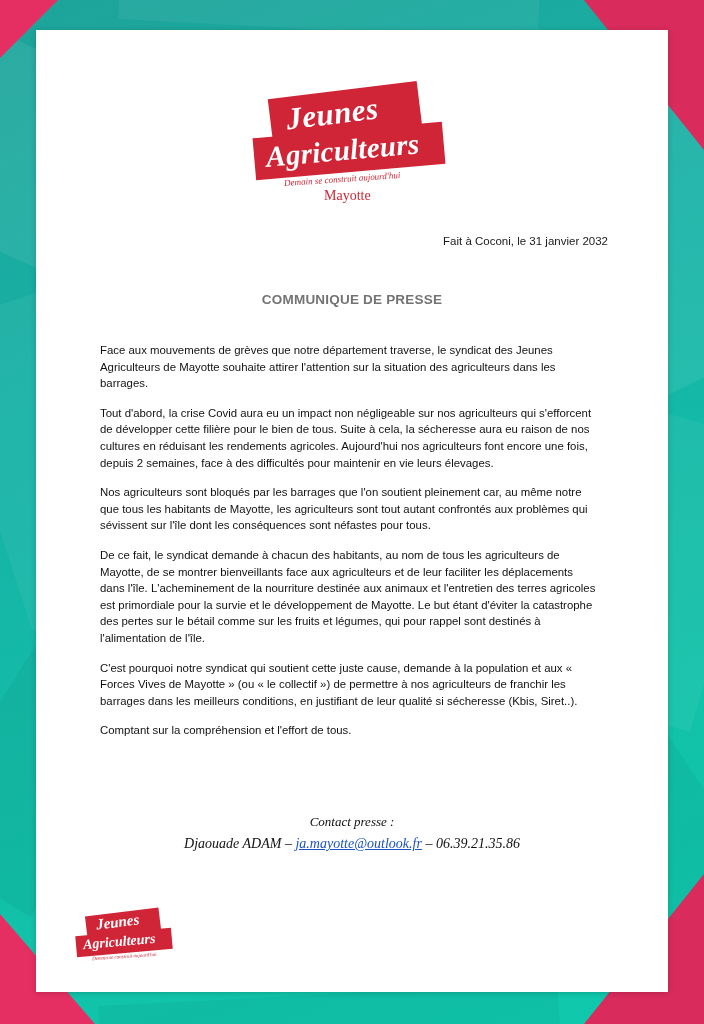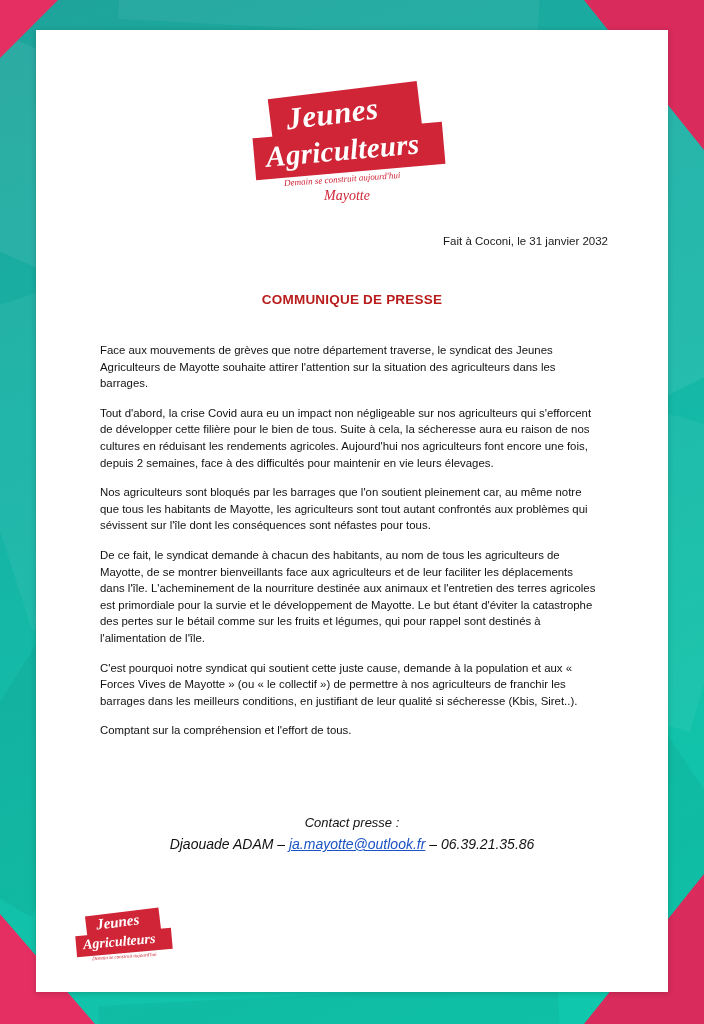--- a/index.html
+++ b/index.html
@@ -131,41 +131,40 @@
     font-family: "Liberation Serif", serif;
     transform: rotate(-4deg);
     white-space: nowrap;
   }
   .logo .mayotte {
     position: absolute;
     left: 72px; top: 106px;
     font-size: 14px;
     color: #cf2537;
     font-family: "Liberation Serif", serif;
-    font-style: italic;
   }
 
   
   .date-line {
     position: absolute;
     right: 60px;
     top: 205px;
     font-size: 11.5px;
     color: #1a1a1a;
   }
 
   .doc-title {
     position: absolute;
     left: 0; right: 0;
     top: 262px;
     text-align: center;
     font-size: 13.5px;
     font-weight: bold;
     letter-spacing: 0.2px;
-    color: #b91c1c;
+    color: #737373;
   }
 
   .body-text {
     position: absolute;
     left: 64px;
     right: 72px;
     top: 312px;
     font-size: 11.4px;
     line-height: 16.6px;
     color: #111111;
@@ -173,21 +172,21 @@
   }
   .body-text p {
     margin: 0 0 13px 0;
   }
 
   .contact {
     position: absolute;
     left: 0; right: 0;
     bottom: 140px;
     text-align: center;
-    font-family: Liberation Sans, sans-serif;
+    font-family: Liberation Serif, serif;
     font-style: italic;
   }
   .contact .c-title {
     font-size: 13px;
     color: #111111;
     margin-bottom: 6px;
   }
   .contact .c-line {
     font-size: 14px;
     color: #111111;

